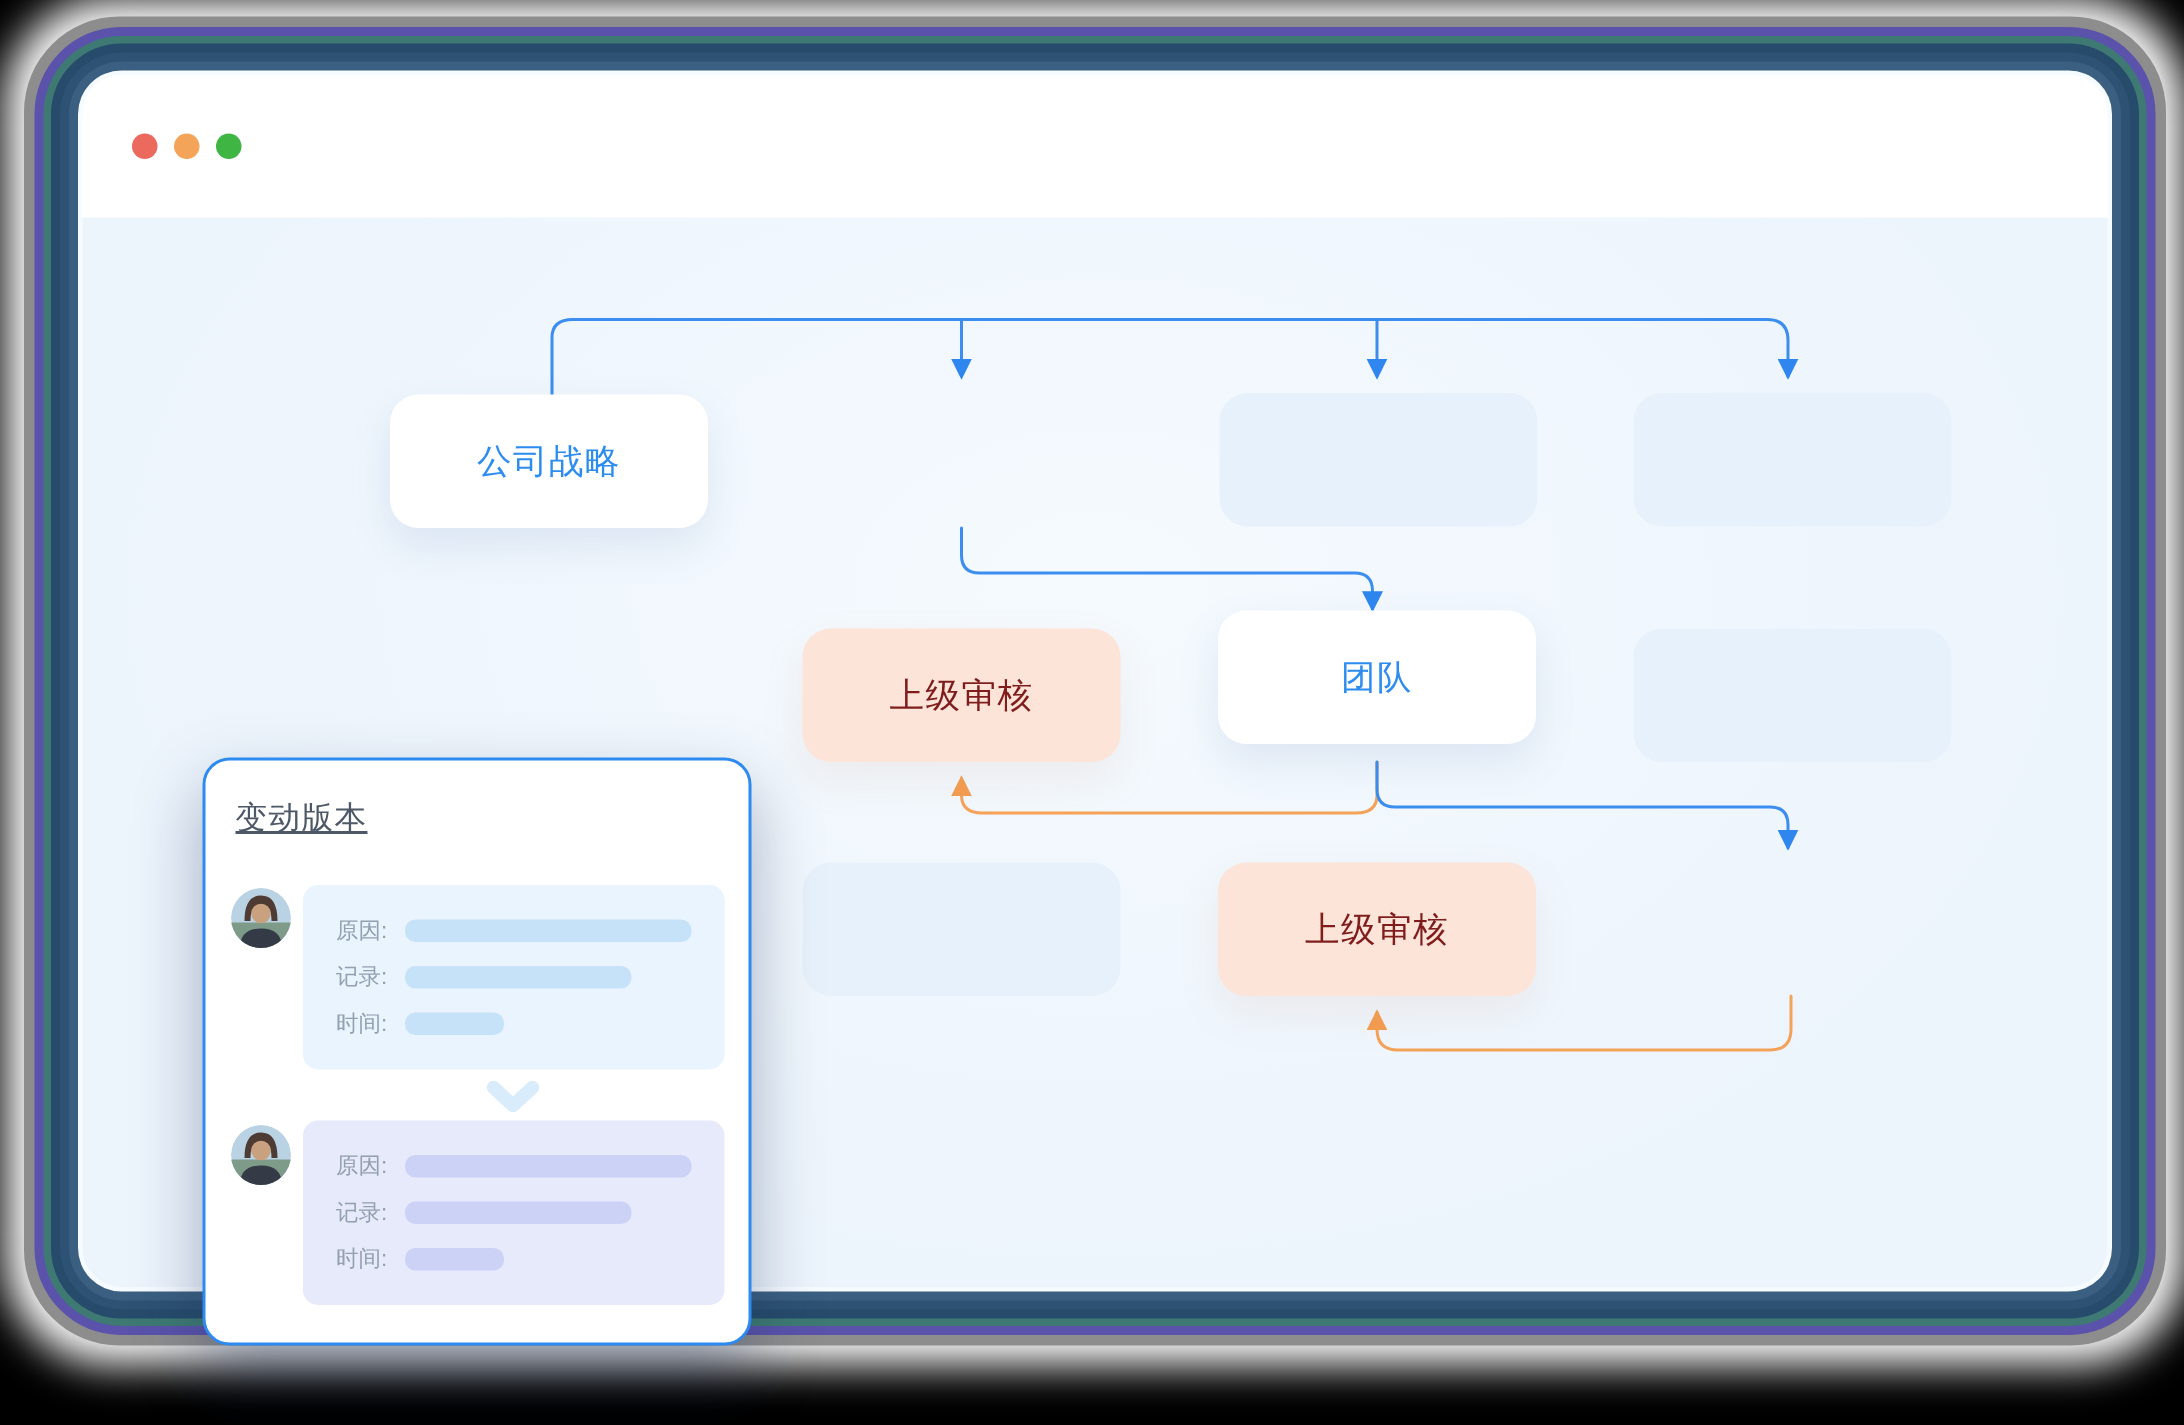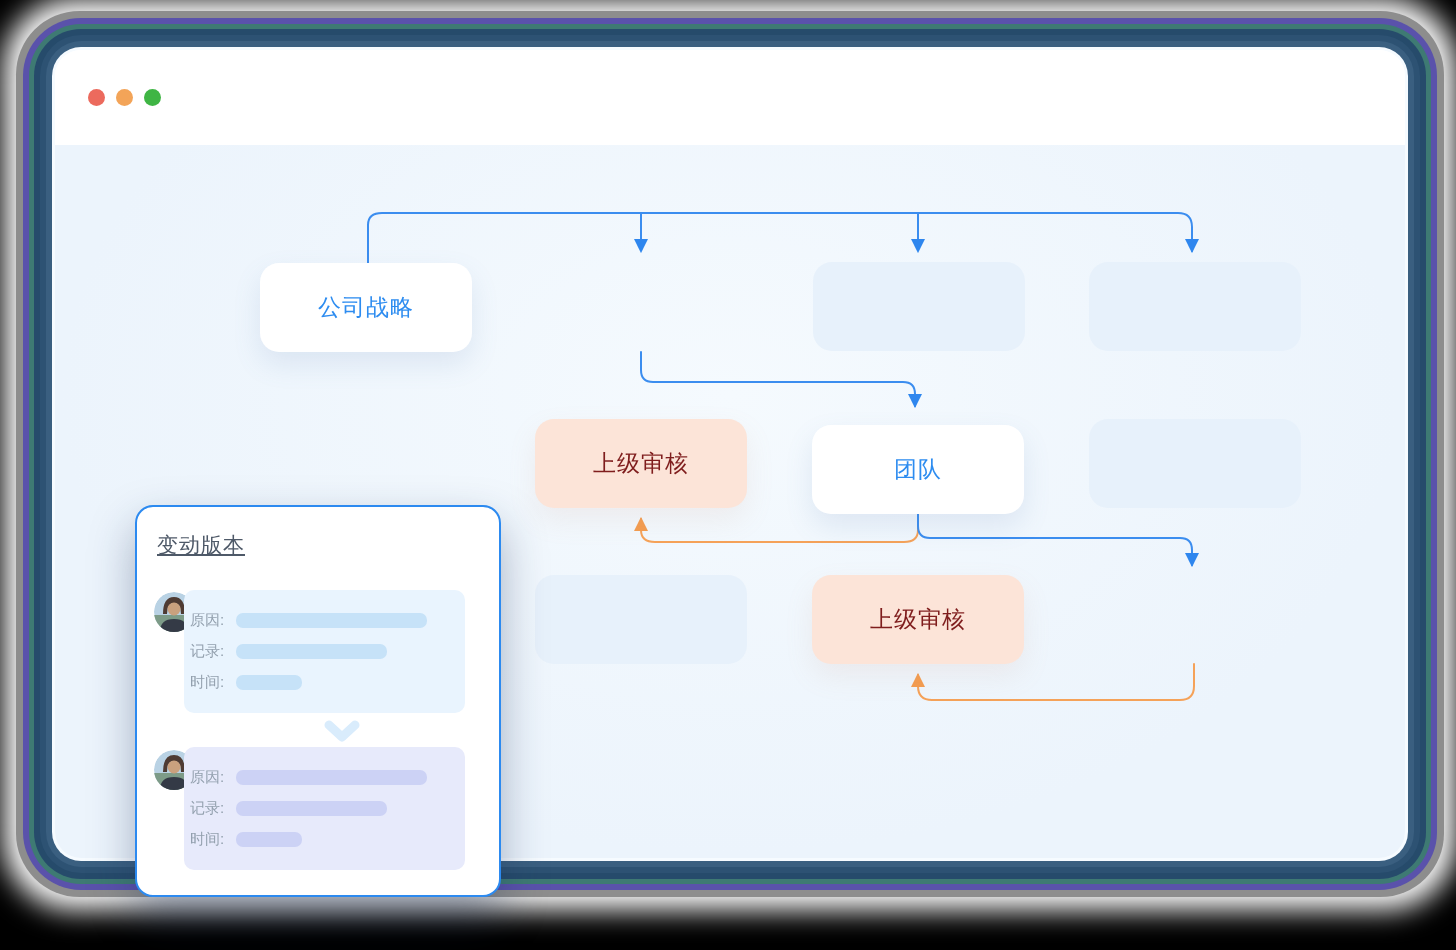--- a/index.html
+++ b/index.html
@@ -57,23 +57,23 @@
     box-shadow:0 20px 45px rgba(25,45,85,0.35);
   }
   .card-title {
     position:absolute; left:20px; top:24px;
     font-size:21px; color:#4e5968; font-weight:500; letter-spacing:1px;text-decoration:underline;
   }
   .avatar { position:absolute; width:40px; height:40px; border-radius:50%; overflow:hidden; }
   .avatar.a1 { left:17px; top:85px; }
   .avatar.a2 { left:17px; top:243px; }
   .entry-panel {
-    position:absolute; left:47px; width:281px; height:123px; border-radius:10px;
+    position:absolute; left:65px; width:281px; height:123px; border-radius:10px;
     display:flex; flex-direction:column; justify-content:center;
-    gap:12px; padding-left:6px;
+    gap:12px; padding-left:22px;
   }
   .entry-panel.p1 { top:83px;  background:#e9f4fe; }
   .entry-panel.p2 { top:240px; background:#e7eafb; }
   .field-row { display:flex; align-items:center; }
   .field-label { width:46px; font-size:15px; color:#93a0ae; }
   .bar { height:15px; border-radius:7px; }
   .p1 .bar { background:#c6e2f8; }
   .p2 .bar { background:#ccd2f5; }
   .bar.w1 { width:191px; }
   .bar.w2 { width:151px; }
@@ -114,21 +114,21 @@
       <path d="M586,207 L586,225 Q586,237 598,237 L848,237 Q860,237 860,249 L860,261" fill="none" stroke="#3b8def" stroke-width="2" stroke-linecap="round" marker-end="url(#mB)"></path>
 
       <path d="M863,363 L863,381 Q863,393 875,393 L1125,393 Q1137,393 1137,405 L1137,420" fill="none" stroke="#3b8def" stroke-width="2" stroke-linecap="round" marker-end="url(#mB)"></path>
     </svg>
 
     <div class="node white" style="left:205px; top:118px">公司战略</div>
     <div class="node ghost" style="left:758px; top:117px"></div>
     <div class="node ghost" style="left:1034px; top:117px"></div>
 
     <div class="node peach" style="left:480px; top:274px">上级审核</div>
-    <div class="node white" style="left:757px; top:280px">团队</div>
+    <div class="node white" style="left:757px; top:262px">团队</div>
     <div class="node ghost" style="left:1034px; top:274px"></div>
 
     <div class="node ghost" style="left:480px; top:430px"></div>
     <div class="node peach" style="left:757px; top:430px">上级审核</div>
   </div>
 </div>
 
 <div class="card">
   <div class="card-title">变动版本</div>
 

